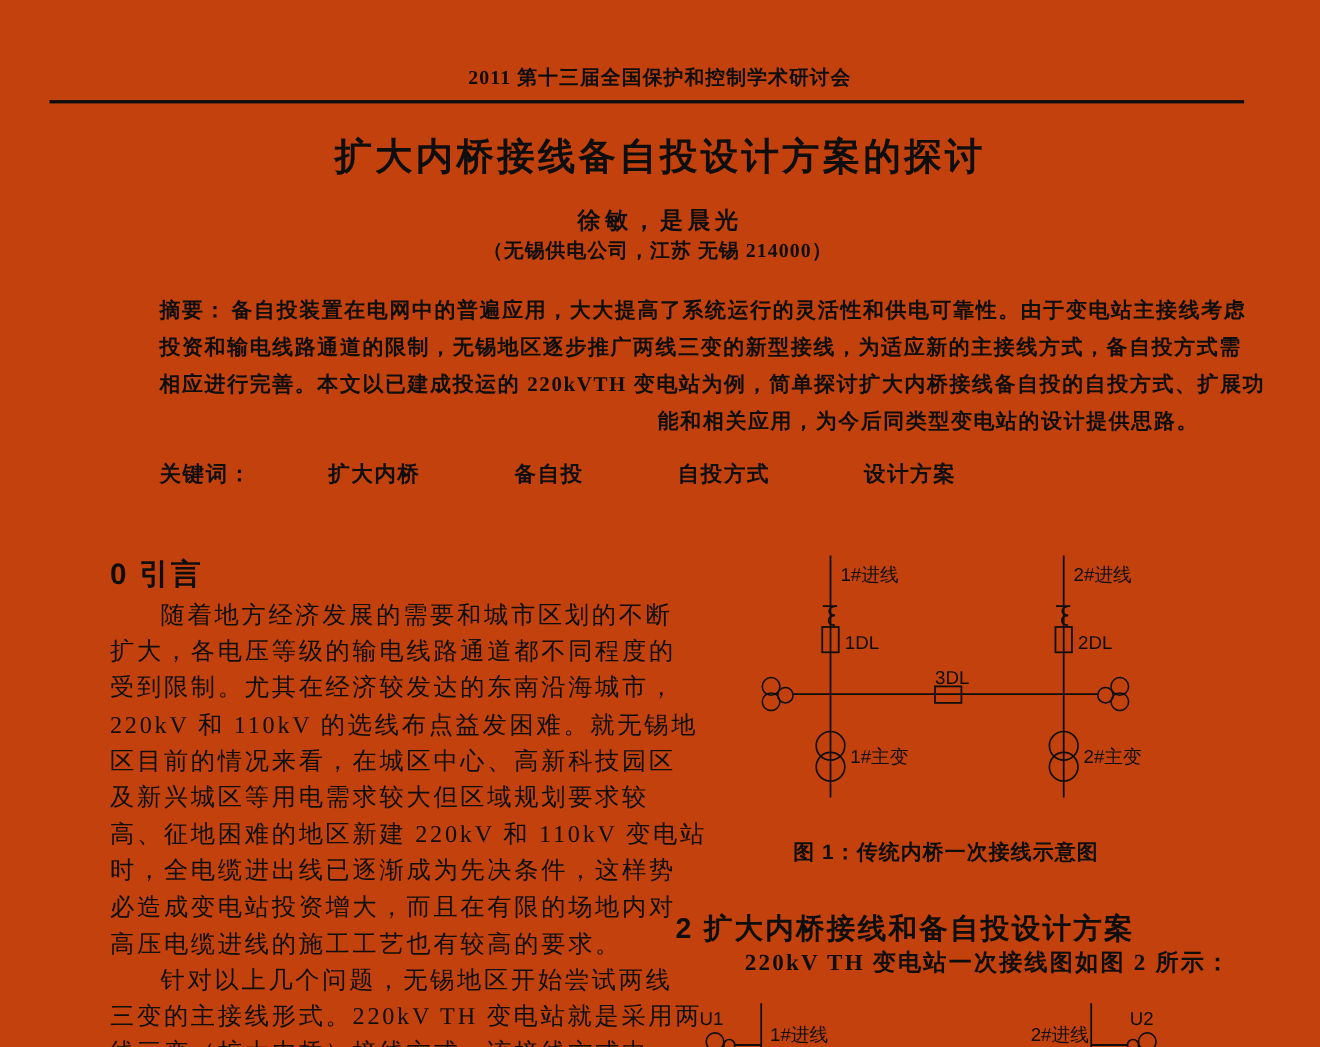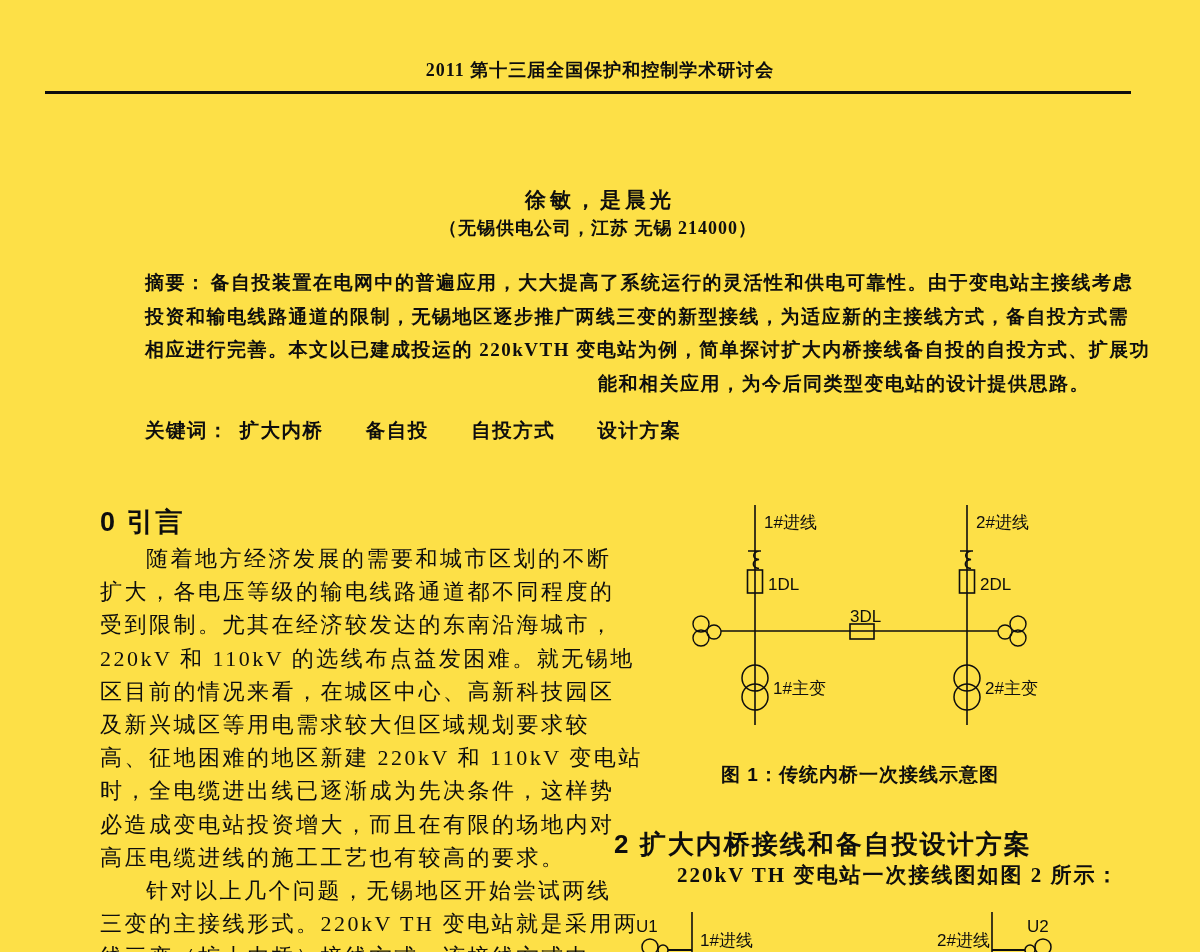--- a/index.html
+++ b/index.html
@@ -1,17 +1,17 @@
 <!DOCTYPE html>
 <html><head>
 <meta charset="utf-8">
 <style>
   html,body{margin:0;padding:0;background:#e8e8e8;}
   .page{
-    position:relative;width:1200px;height:952px;background:#fde047;
+    position:relative;width:1200px;height:952px;background:#c2410c;
     overflow:hidden;color:#0e0e0e;
     font-family:"Liberation Serif","DejaVu Serif",serif;
   }
   .abs{position:absolute;}
   
   .conf-header{top:58px;left:0;width:1200px;text-align:center;
     font-size:18px;letter-spacing:1px;font-weight:bold;}
   .head-rule{top:91px;left:45px;width:1086px;height:3px;background:#0e0e0e;}
   
   .paper-title{top:120px;left:0;width:1200px;text-align:center;font-size:34px;
@@ -20,22 +20,22 @@
   .authors{top:186px;left:0;width:1200px;text-align:center;font-size:21px;
     letter-spacing:4px;font-weight:bold;}
   .affiliation{top:216px;left:0;width:1196px;text-align:center;font-size:18px;
     font-weight:bold;letter-spacing:1px;}
   
   .abstract{top:266px;left:145px;width:945px;font-size:19px;font-weight:bold;text-align:right;}
   .abs-line{height:33.6px;line-height:33.6px;white-space:nowrap;letter-spacing:1.5px;}
   .abs-label{font-family:"Liberation Sans","DejaVu Sans",sans-serif;margin-right:4px;}
   .keywords{top:417px;left:145px;width:945px;font-size:19.5px;font-weight:bold;
     white-space:nowrap;letter-spacing:1.5px;}
-  .kw-label{font-family:"Liberation Sans","DejaVu Sans",sans-serif;margin-right:4px;}
-  .kw-item{margin-right:36px;}
+  .kw-label{font-family:"Liberation Sans","DejaVu Sans",sans-serif;margin-right:20px;}
+  .kw-item{margin-right:36px;margin-left:43px;}
   
   .sec-heading{font-family:Liberation Sans, sans-serif;
     font-weight:bold;white-space:nowrap;margin-top:17px;}
   .h-intro{top:487px;left:100px;font-size:27px;letter-spacing:2px;}
   .h-sec2{top:810px;left:614px;font-size:26px;letter-spacing:2px;}
   
   .body-col{top:542px;left:100px;width:556px;font-size:22px;}
   .bl{height:33.2px;line-height:33.2px;white-space:nowrap;letter-spacing:2.5px;}
   .bl.indent{padding-left:46px;}
   
@@ -52,20 +52,21 @@
   svg line, svg path, svg rect, svg circle{stroke:#0e0e0e;fill:none;}
 </style>
 </head>
 <body>
 
 <div class="page">
 
   <div class="abs conf-header">2011 第十三届全国保护和控制学术研讨会</div>
   <div class="abs head-rule"></div>
 
+  <div class="abs paper-title">扩大内桥接线备自投设计方案的探讨</div>
   <div class="abs authors">徐敏，是晨光</div>
   <div class="abs affiliation">（无锡供电公司，江苏 无锡 214000）</div>
 
   <div class="abs abstract">
     <div class="abs-line">
       <span class="abs-label">摘要：</span><span>备自投装置在电网中的普遍应用，大大提高了系统运行的灵活性和供电可靠性。由于变电站主接线考虑</span>
     </div>
     <div class="abs-line">投资和输电线路通道的限制，无锡地区逐步推广两线三变的新型接线，为适应新的主接线方式，备自投方式需</div>
     <div class="abs-line">相应进行完善。本文以已建成投运的 220kVTH 变电站为例，简单探讨扩大内桥接线备自投的自投方式、扩展功</div>
     <div class="abs-line">能和相关应用，为今后同类型变电站的设计提供思路。</div>

